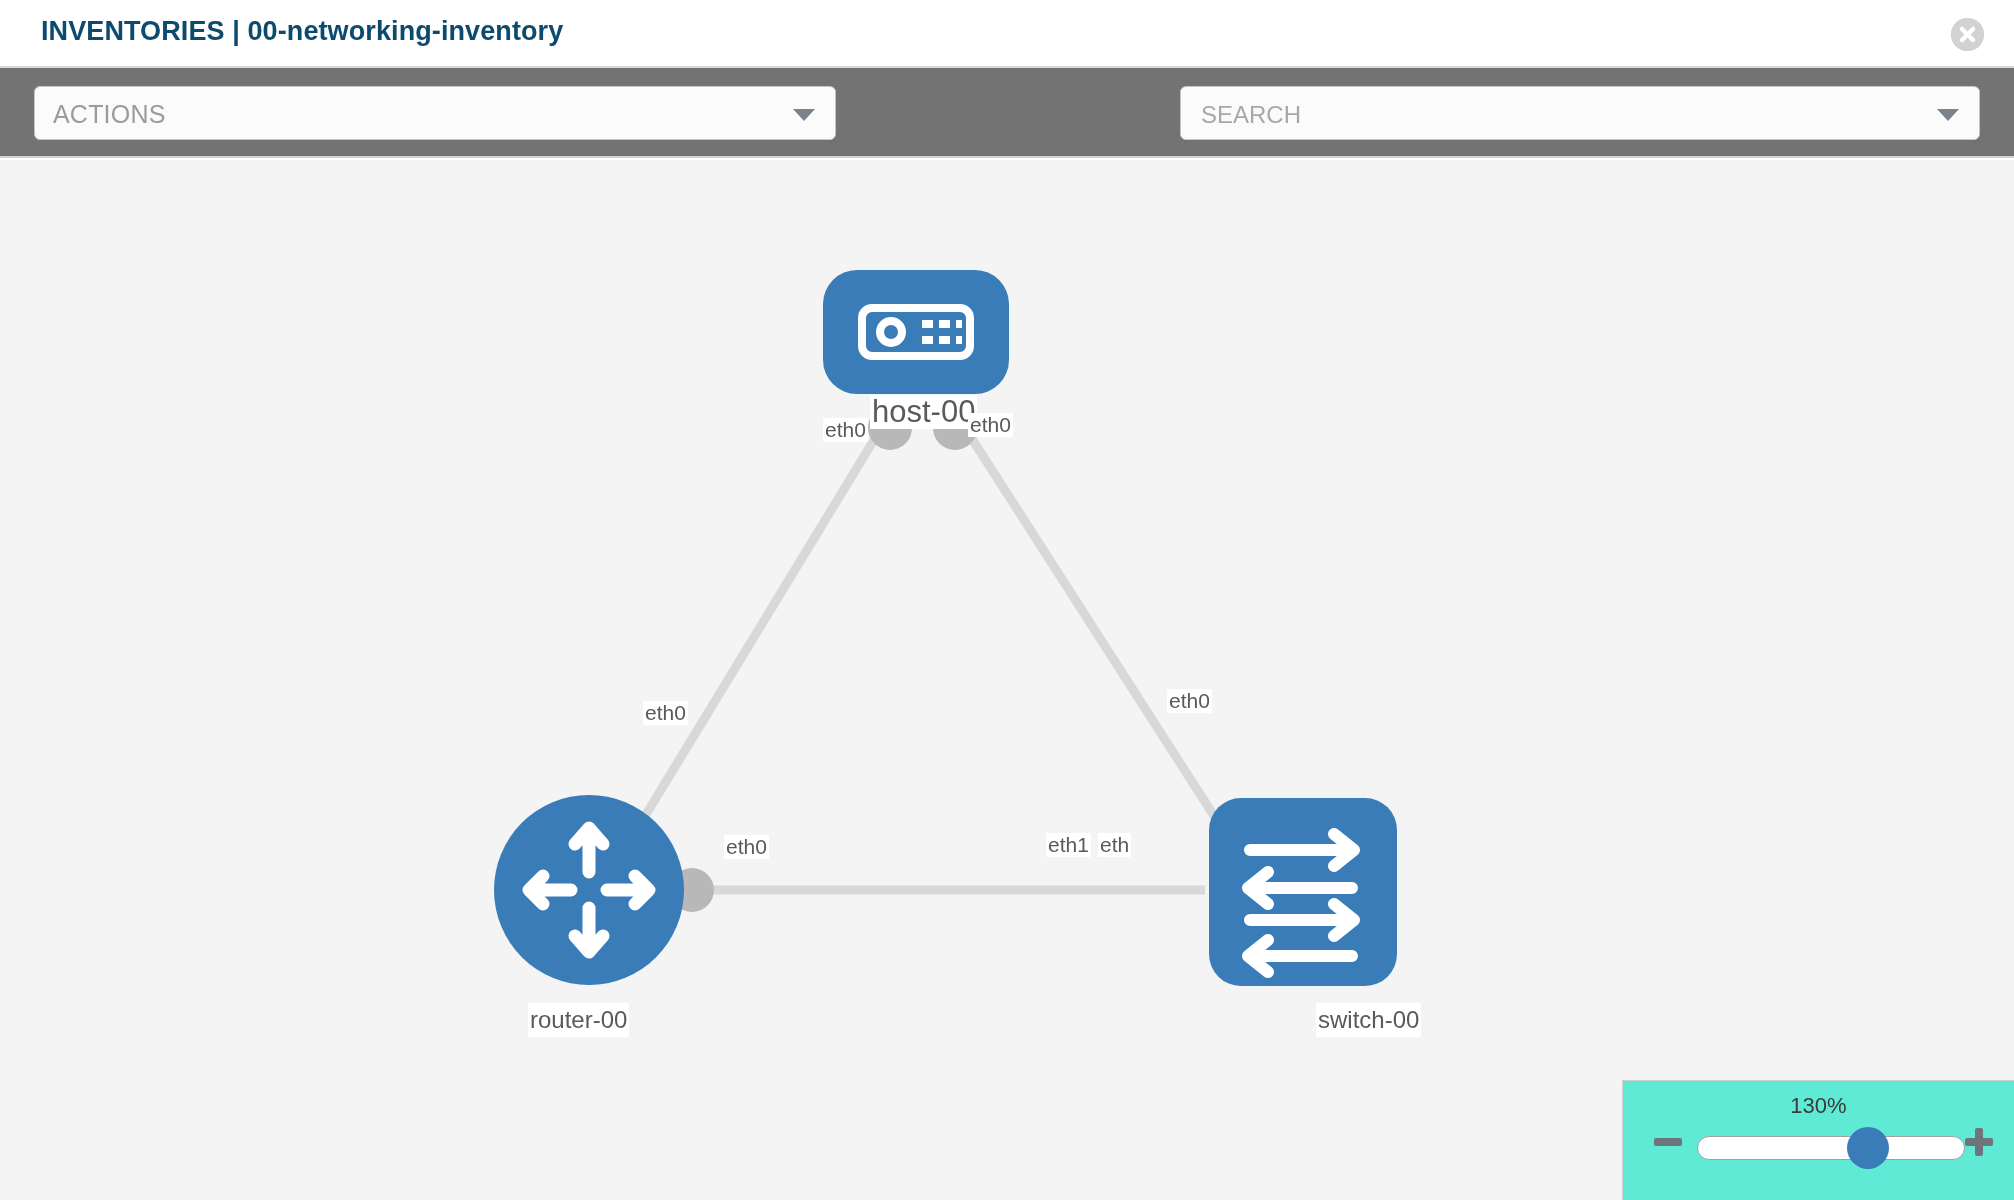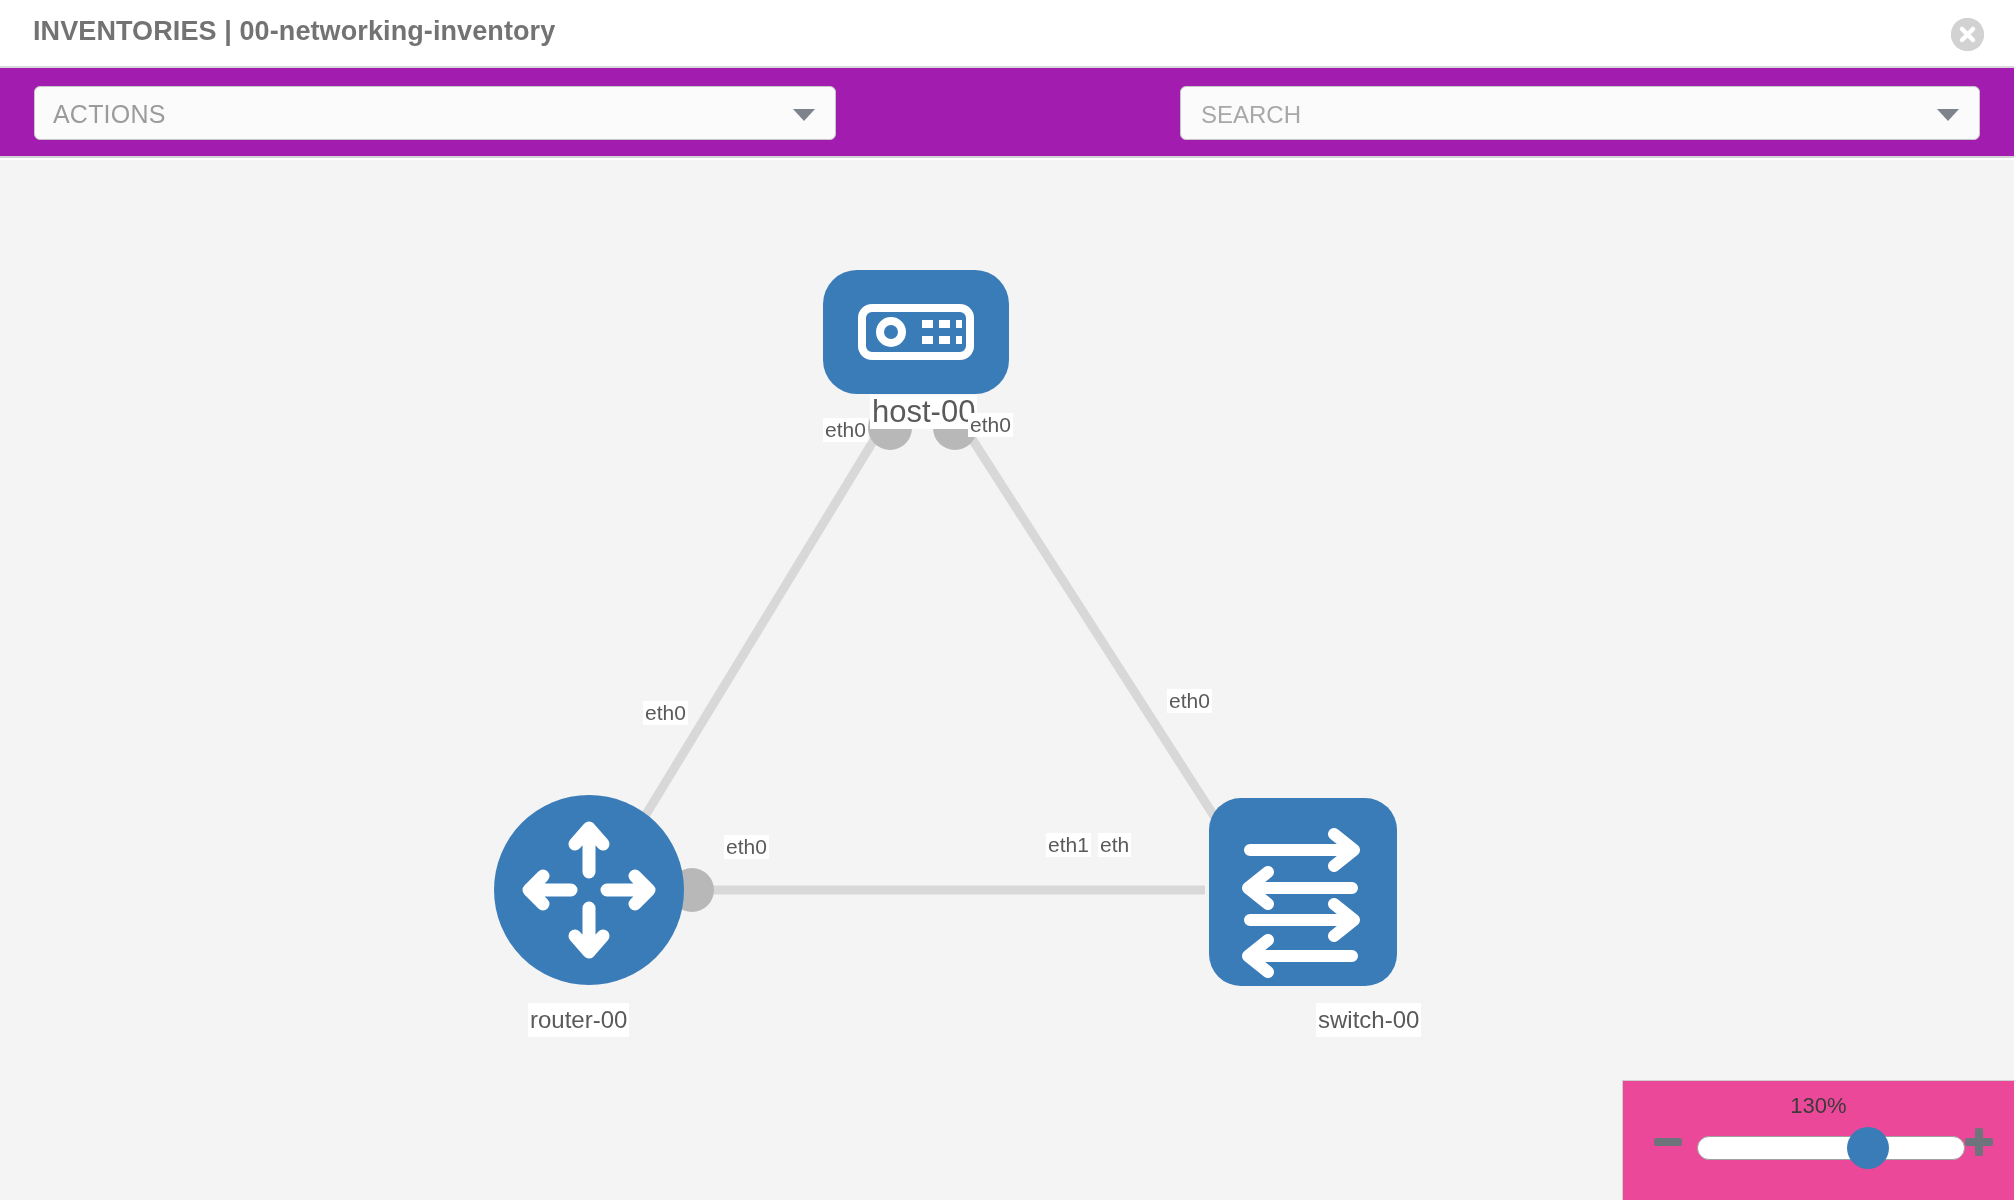--- a/index.html
+++ b/index.html
@@ -20,25 +20,25 @@
     position: absolute;
     left: 0; top: 0;
     width: 2014px;
     height: 68px;
     background: #ffffff;
     border-bottom: 2px solid #d7d7d7;
     box-sizing: border-box;
   }
   .page-title {
     position: absolute;
-    left: 33px;
+    left: 41px;
     top: 16px;
     font-size: 27px;
     font-weight: bold;
-    color: #737373;
+    color: #0c4a6e;
     letter-spacing: 0.1px;
     white-space: nowrap;
   }
   .close-btn {
     position: absolute;
     right: 30px;
     top: 18px;
     width: 33px;
     height: 33px;
     border-radius: 50%;
@@ -46,21 +46,21 @@
     cursor: pointer;
   }
   .close-btn svg { display: block; }
 
   
   .toolbar {
     position: absolute;
     left: 0; top: 68px;
     width: 2014px;
     height: 90px;
-    background: #a21caf;
+    background: #737373;
     border-bottom: 2px solid #d2d2d2;
     box-sizing: border-box;
   }
   .actions-select {
     position: absolute;
     left: 34px;
     top: 18px;
     width: 802px;
     height: 54px;
     background: #fbfbfb;
@@ -160,21 +160,21 @@
     margin-top: 8px;
   }
 
   
   .zoom-panel {
     position: absolute;
     left: 1622px;
     top: 1080px;
     width: 392px;
     height: 120px;
-    background: #ec4899;
+    background: #5eead4;
     border: 1px solid #cfcfcf;
     border-right: none;
     border-bottom: none;
     box-sizing: border-box;
   }
   .zoom-pct {
     position: absolute;
     top: 12px;
     left: 0; right: 0;
     text-align: center;

